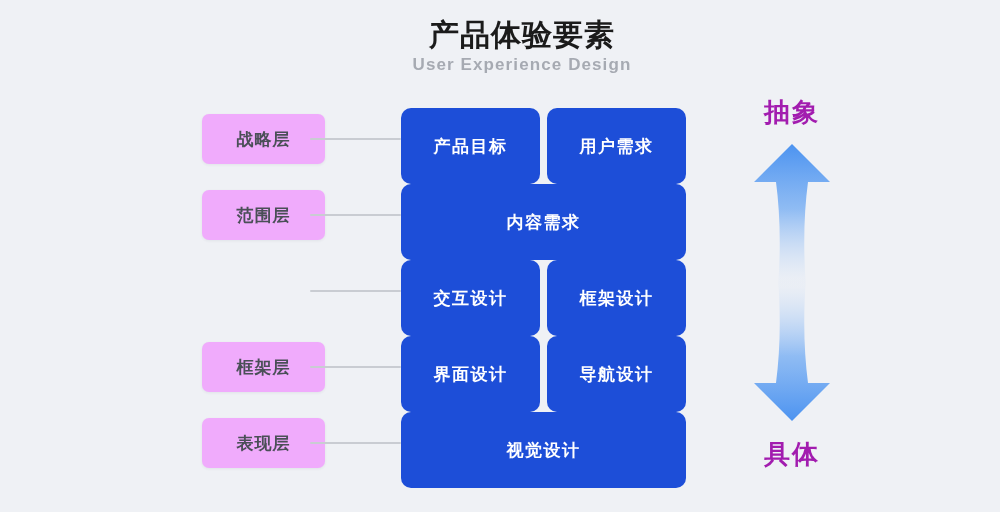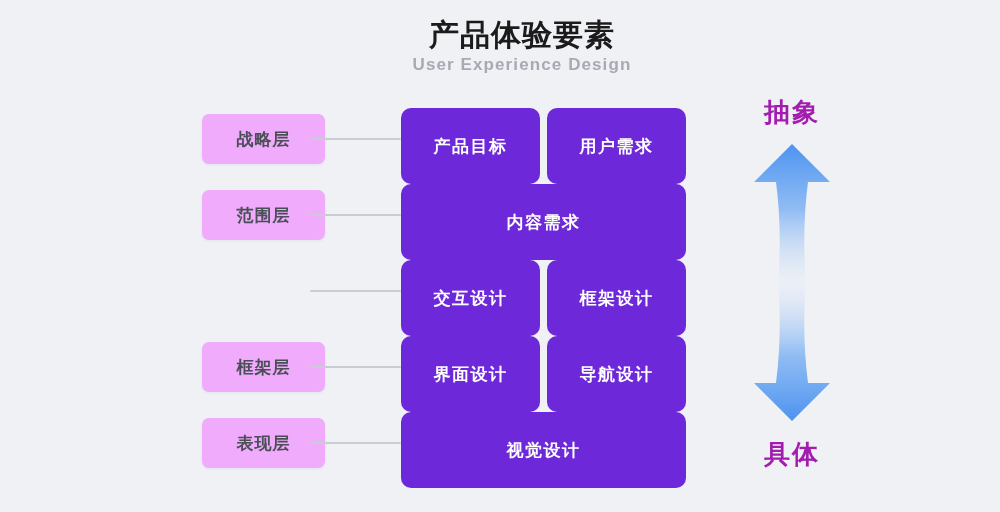--- a/index.html
+++ b/index.html
@@ -94,21 +94,21 @@
     left: 401px;
     top: 0;
     width: 285px;
     height: 62px;
     display: flex;
     gap: 7px;
   }
   .card {
     flex: 1 1 0;
     height: 76px;
-    background: #6d28d9;
+    background: #1d4ed8;
     border-radius: 10px;
     display: flex;
     align-items: center;
     justify-content: center;
     font-size: 17px;
     font-weight: bold;
     color: #ffffff;
     letter-spacing: 1.5px;
   }
 

